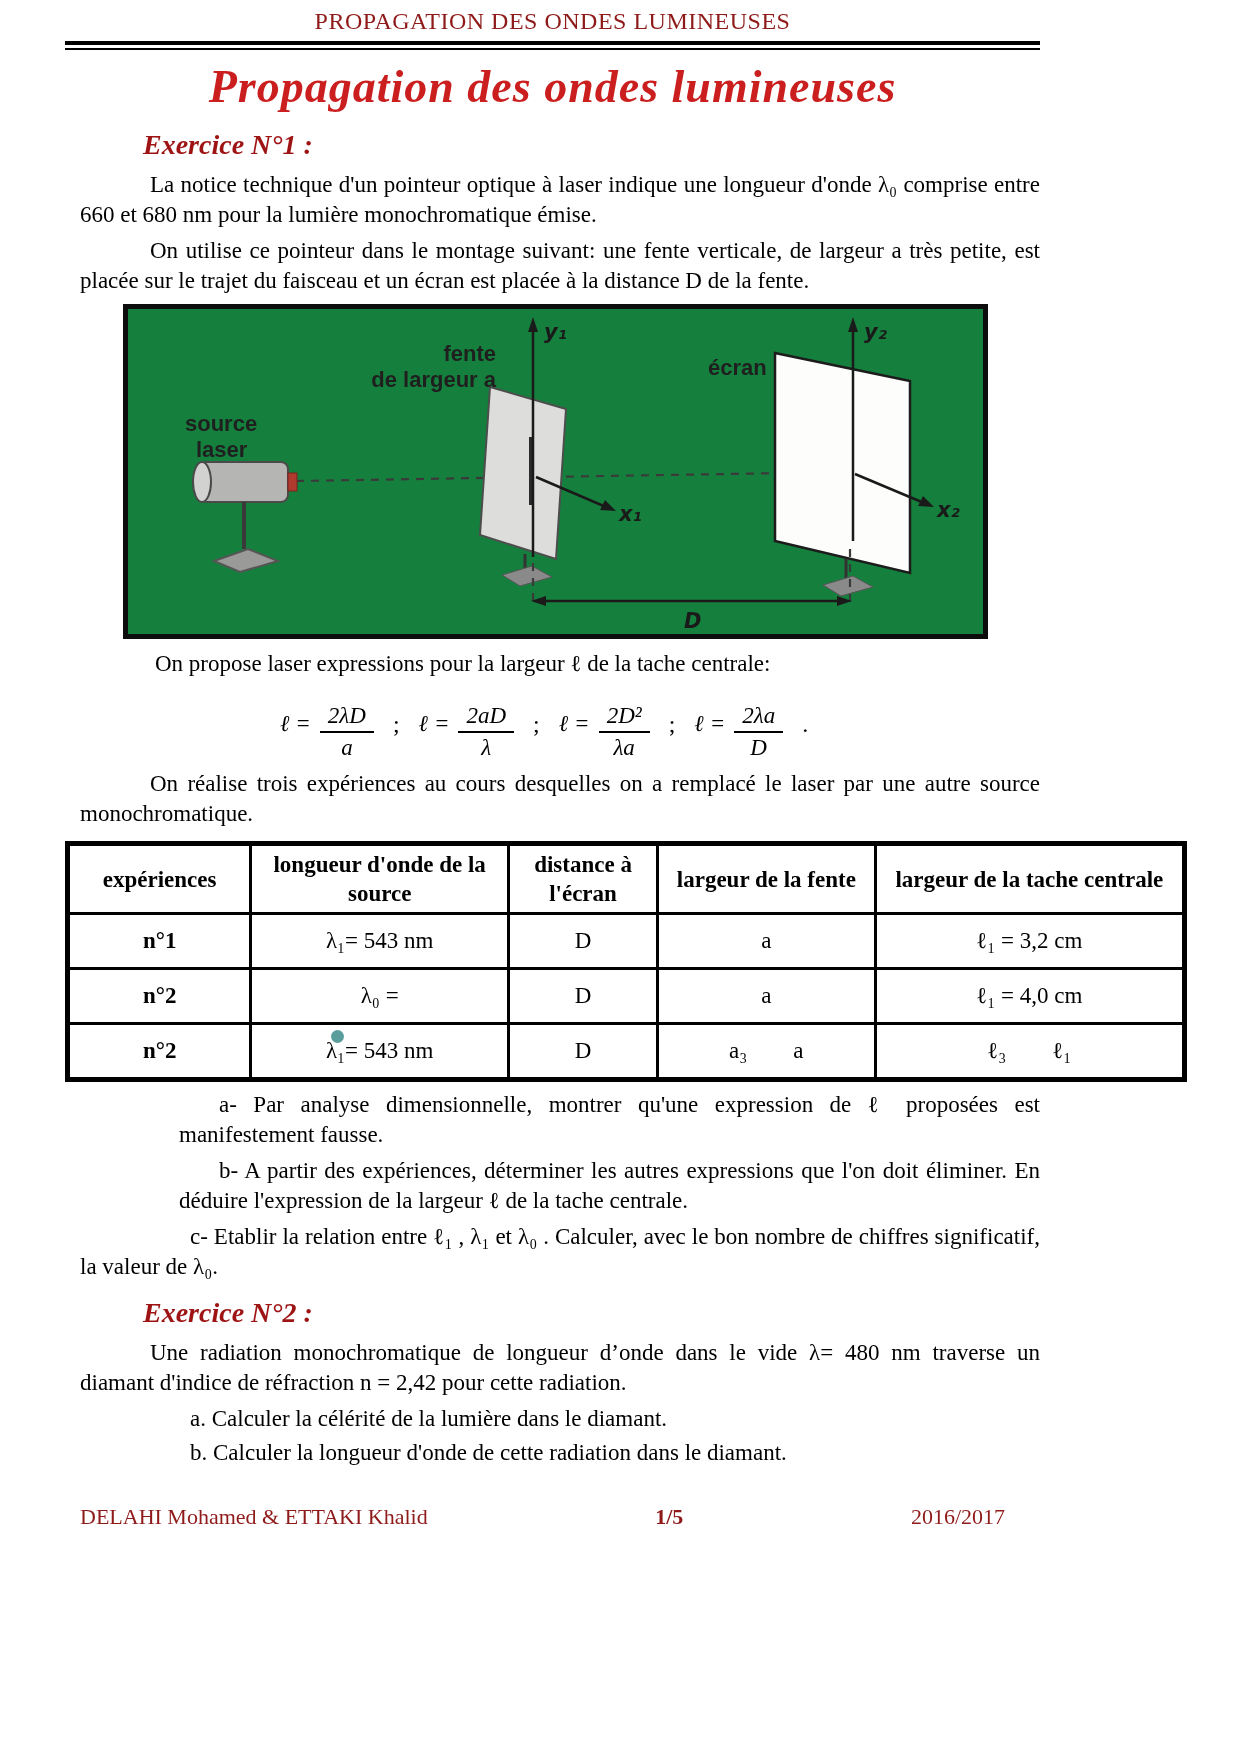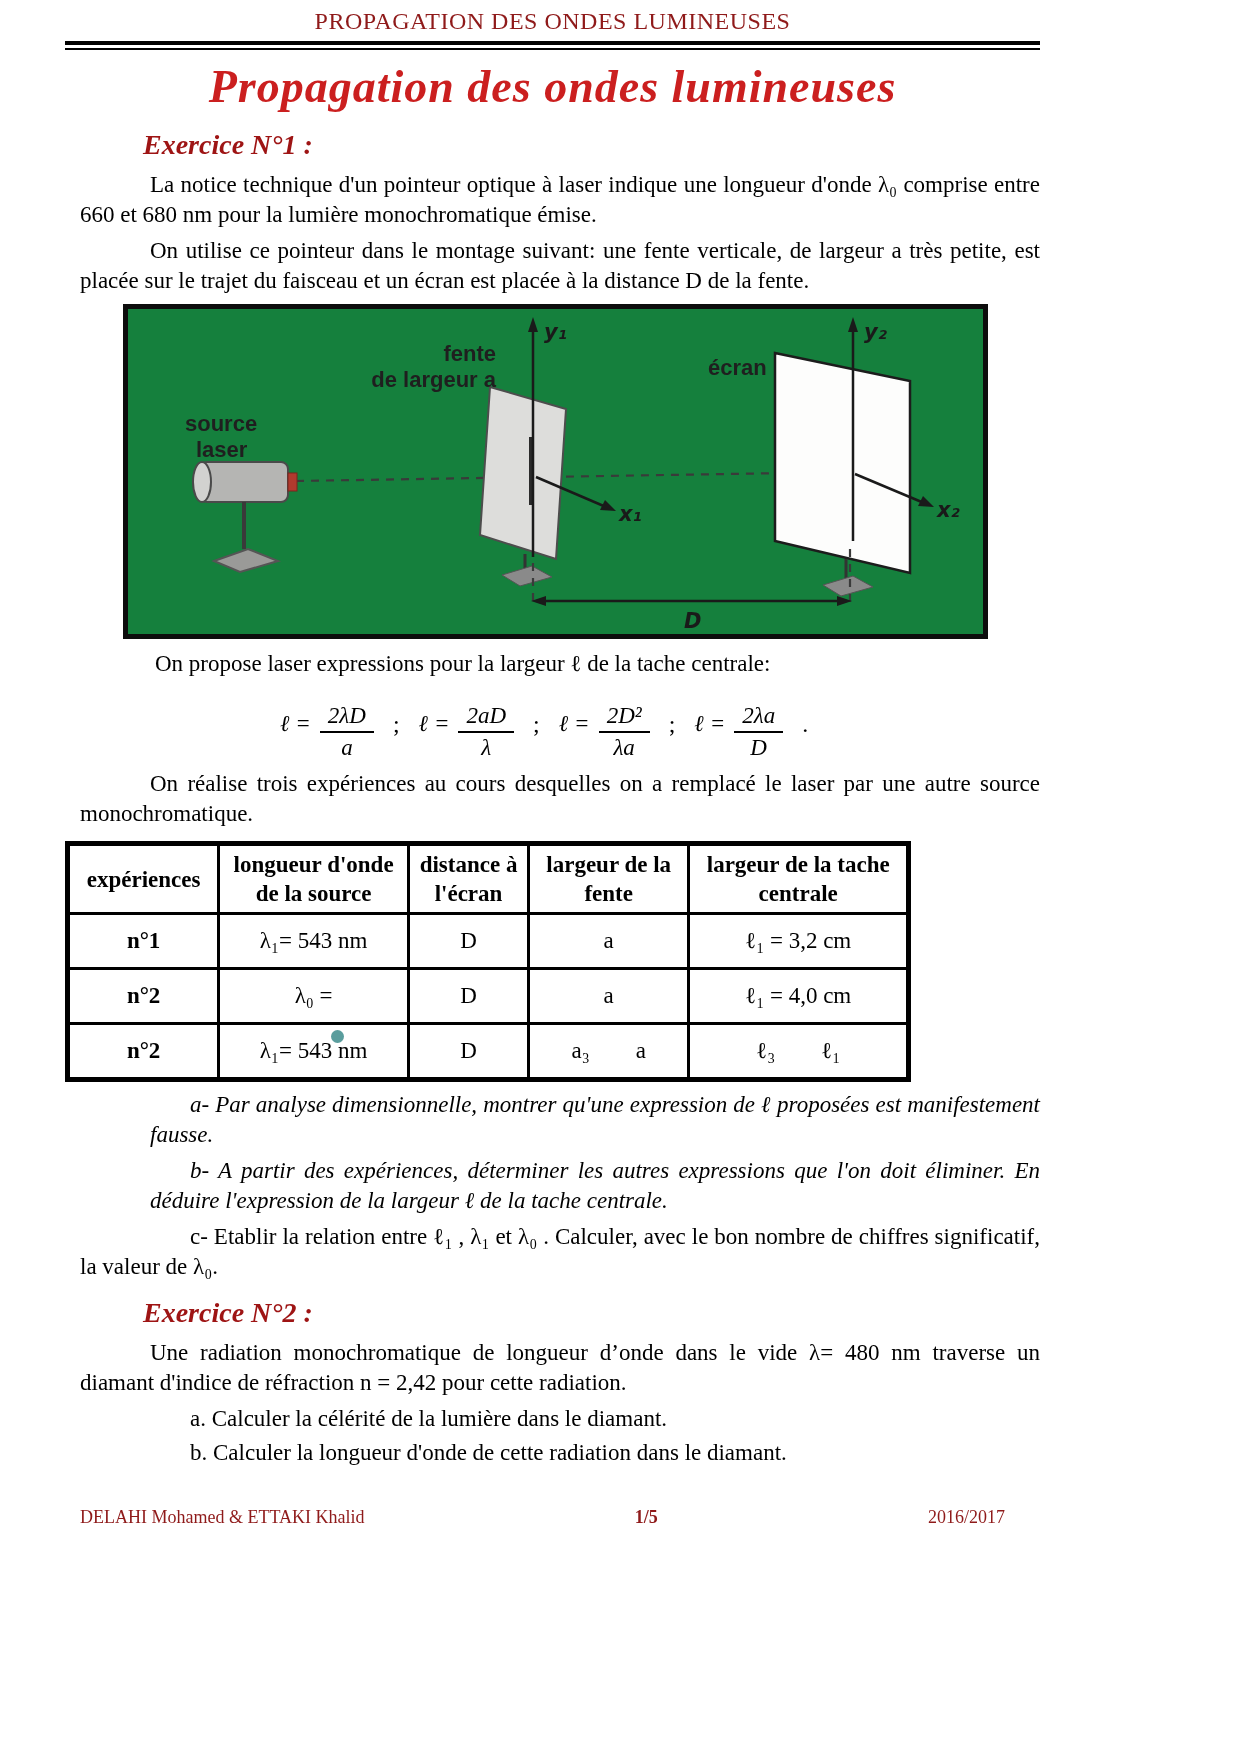--- a/index.html
+++ b/index.html
@@ -42,36 +42,36 @@
   .screen { fill: #fdfdfc; stroke: #1c1c1c; stroke-width: 2.5; }
 
   .expr-intro { margin: 2px 0 8px 90px; }
   .formula-row { display: flex; align-items: center; margin: 4px 0 8px 215px; }
   .formula { display: inline-flex; align-items: center; gap: 9px; font-style: italic; font-size: 23px; }
   .frac { display: inline-block; text-align: center; vertical-align: middle; line-height: 26px; }
   .num { display: block; border-bottom: 2px solid #000; padding: 0 8px 2px 8px; margin-top: 16px; }
   .den { display: block; padding-top: 2px; }
   .fsep { margin: 0 19px; font-size: 24px; }
 
-  table.data-table { border-collapse: collapse; border: 5px solid #000; width: 846px; margin: 12px 16px 0 0; font-family: Liberation Serif, serif; }
+  table.data-table { border-collapse: collapse; border: 5px solid #000; width: 1122px; margin: 12px 16px 0 0; font-family: Liberation Serif, serif; }
   .data-table th, .data-table td { border: 3px solid #000; text-align: center; padding: 4px 6px; }
   .data-table th { font-weight: bold; font-size: 23px; line-height: 29px; }
   .data-table td { font-size: 23px; height: 44px; }
   .data-table td.rowlabel { font-weight: bold; }
 
   .questions { margin-top: 8px; }
   .q { margin: 0 0 6px 0; text-align: justify; }
-  .q-ab { margin-left: 85px; text-indent: 40px; font-style: italic; }
+  .q-ab { margin-left: 114px; text-indent: 40px; }
   .q-cd { margin-left: 15px; text-indent: 110px; }
   .q2 { margin: 0 0 4px 125px; }
 
   .footer {
     position: absolute; top: 1502px; left: 80px; width: 925px;
     display: flex; justify-content: space-between; align-items: baseline;
-    color: #8f1a1a; font-size: 18px;
+    color: #8f1a1a; font-size: 22px;
   }
   .footer .page-num { font-weight: bold; }
 
   .artifact-dot {
     position: absolute; left: 331px; top: 1030px; width: 13px; height: 13px;
     border-radius: 50%; background: #3d8c8c; opacity: 0.85;
   }
 </style>
 </head>
 <body>

